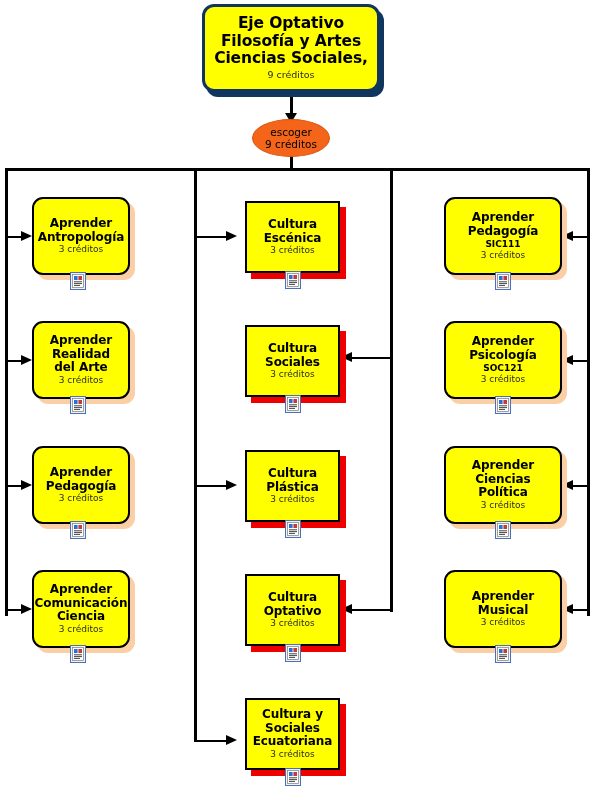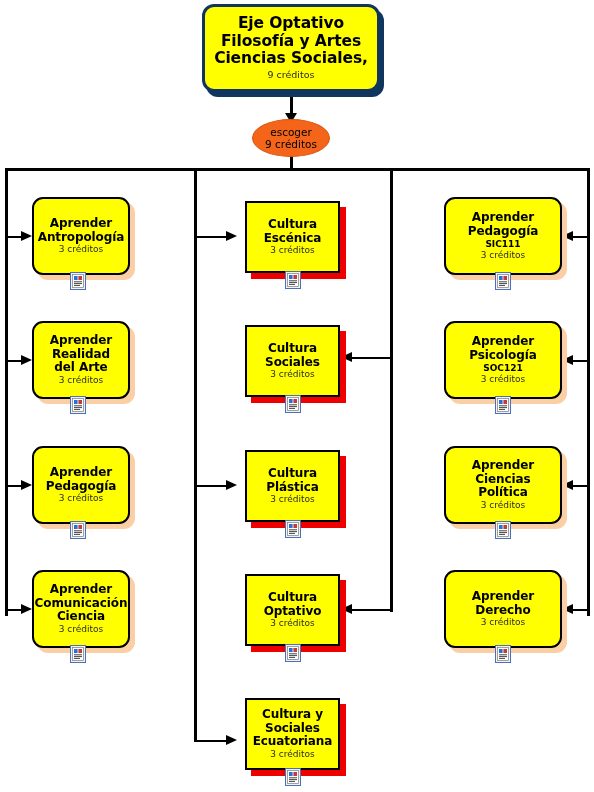--- a/index.html
+++ b/index.html
@@ -393,21 +393,21 @@
       <rect x="4" y="9.3" width="8" height="1" fill="#444"></rect>
       <rect x="4" y="11.1" width="8" height="1" fill="#444"></rect>
       <rect x="4" y="12.9" width="6" height="1" fill="#444"></rect>
     </svg>
   </div>
 
   <div class="ln h" style="left:573px; top:609px; width:16px;"></div>
   <div class="arrow left" style="left:562px; top:604px;"></div>
   <div class="node rounded" style="left:444px; top:570px; width:118px; height:78px;">
     <div class="title">Aprender</div>
-    <div class="title">Derecho</div>
+    <div class="title">Musical</div>
     <div class="credits">3 créditos</div>
   </div>
   <div class="doc-icon" style="left:495px; top:645px;">
     <svg width="16" height="18" viewBox="0 0 16 18">
       <rect x="0.5" y="0.5" width="15" height="17" fill="#f2f2f2" stroke="#4a6fbd" stroke-width="1"></rect>
       <rect x="2.5" y="2.5" width="11" height="13" fill="#ffffff" stroke="#7a7a7a" stroke-width="0.7"></rect>
       <rect x="4" y="4" width="3.6" height="4" fill="#2a6fd6"></rect>
       <rect x="8.4" y="4" width="3.6" height="4" fill="#c23b3b"></rect>
       <rect x="4" y="9.3" width="8" height="1" fill="#444"></rect>
       <rect x="4" y="11.1" width="8" height="1" fill="#444"></rect>

